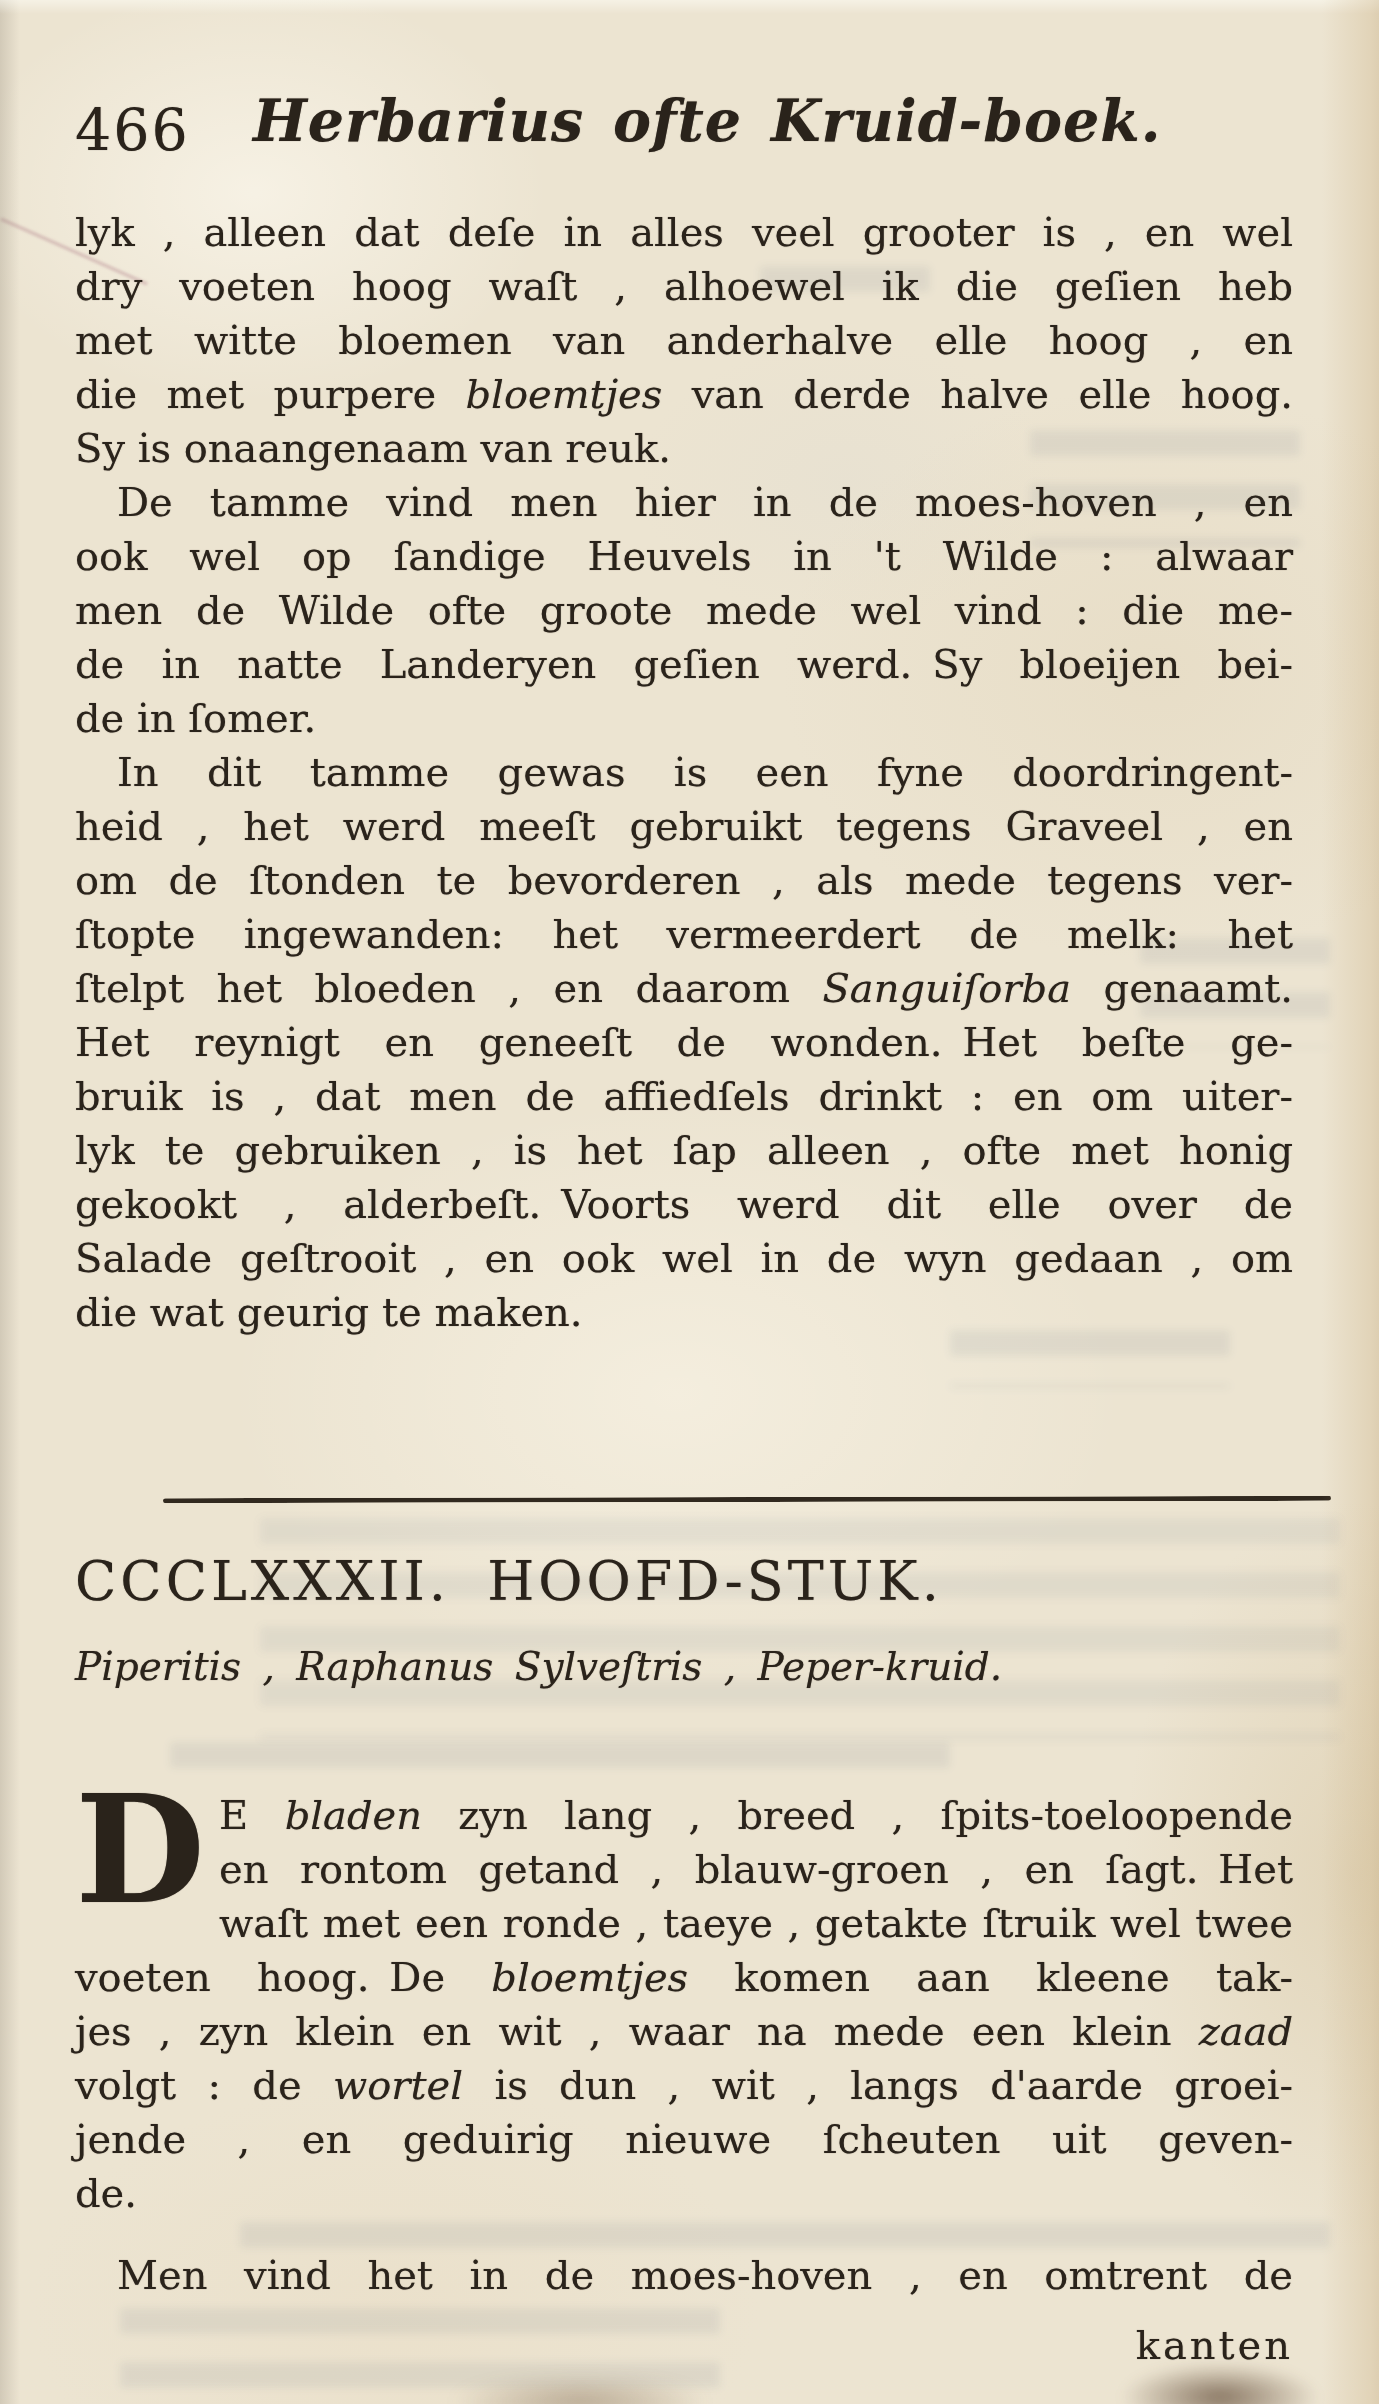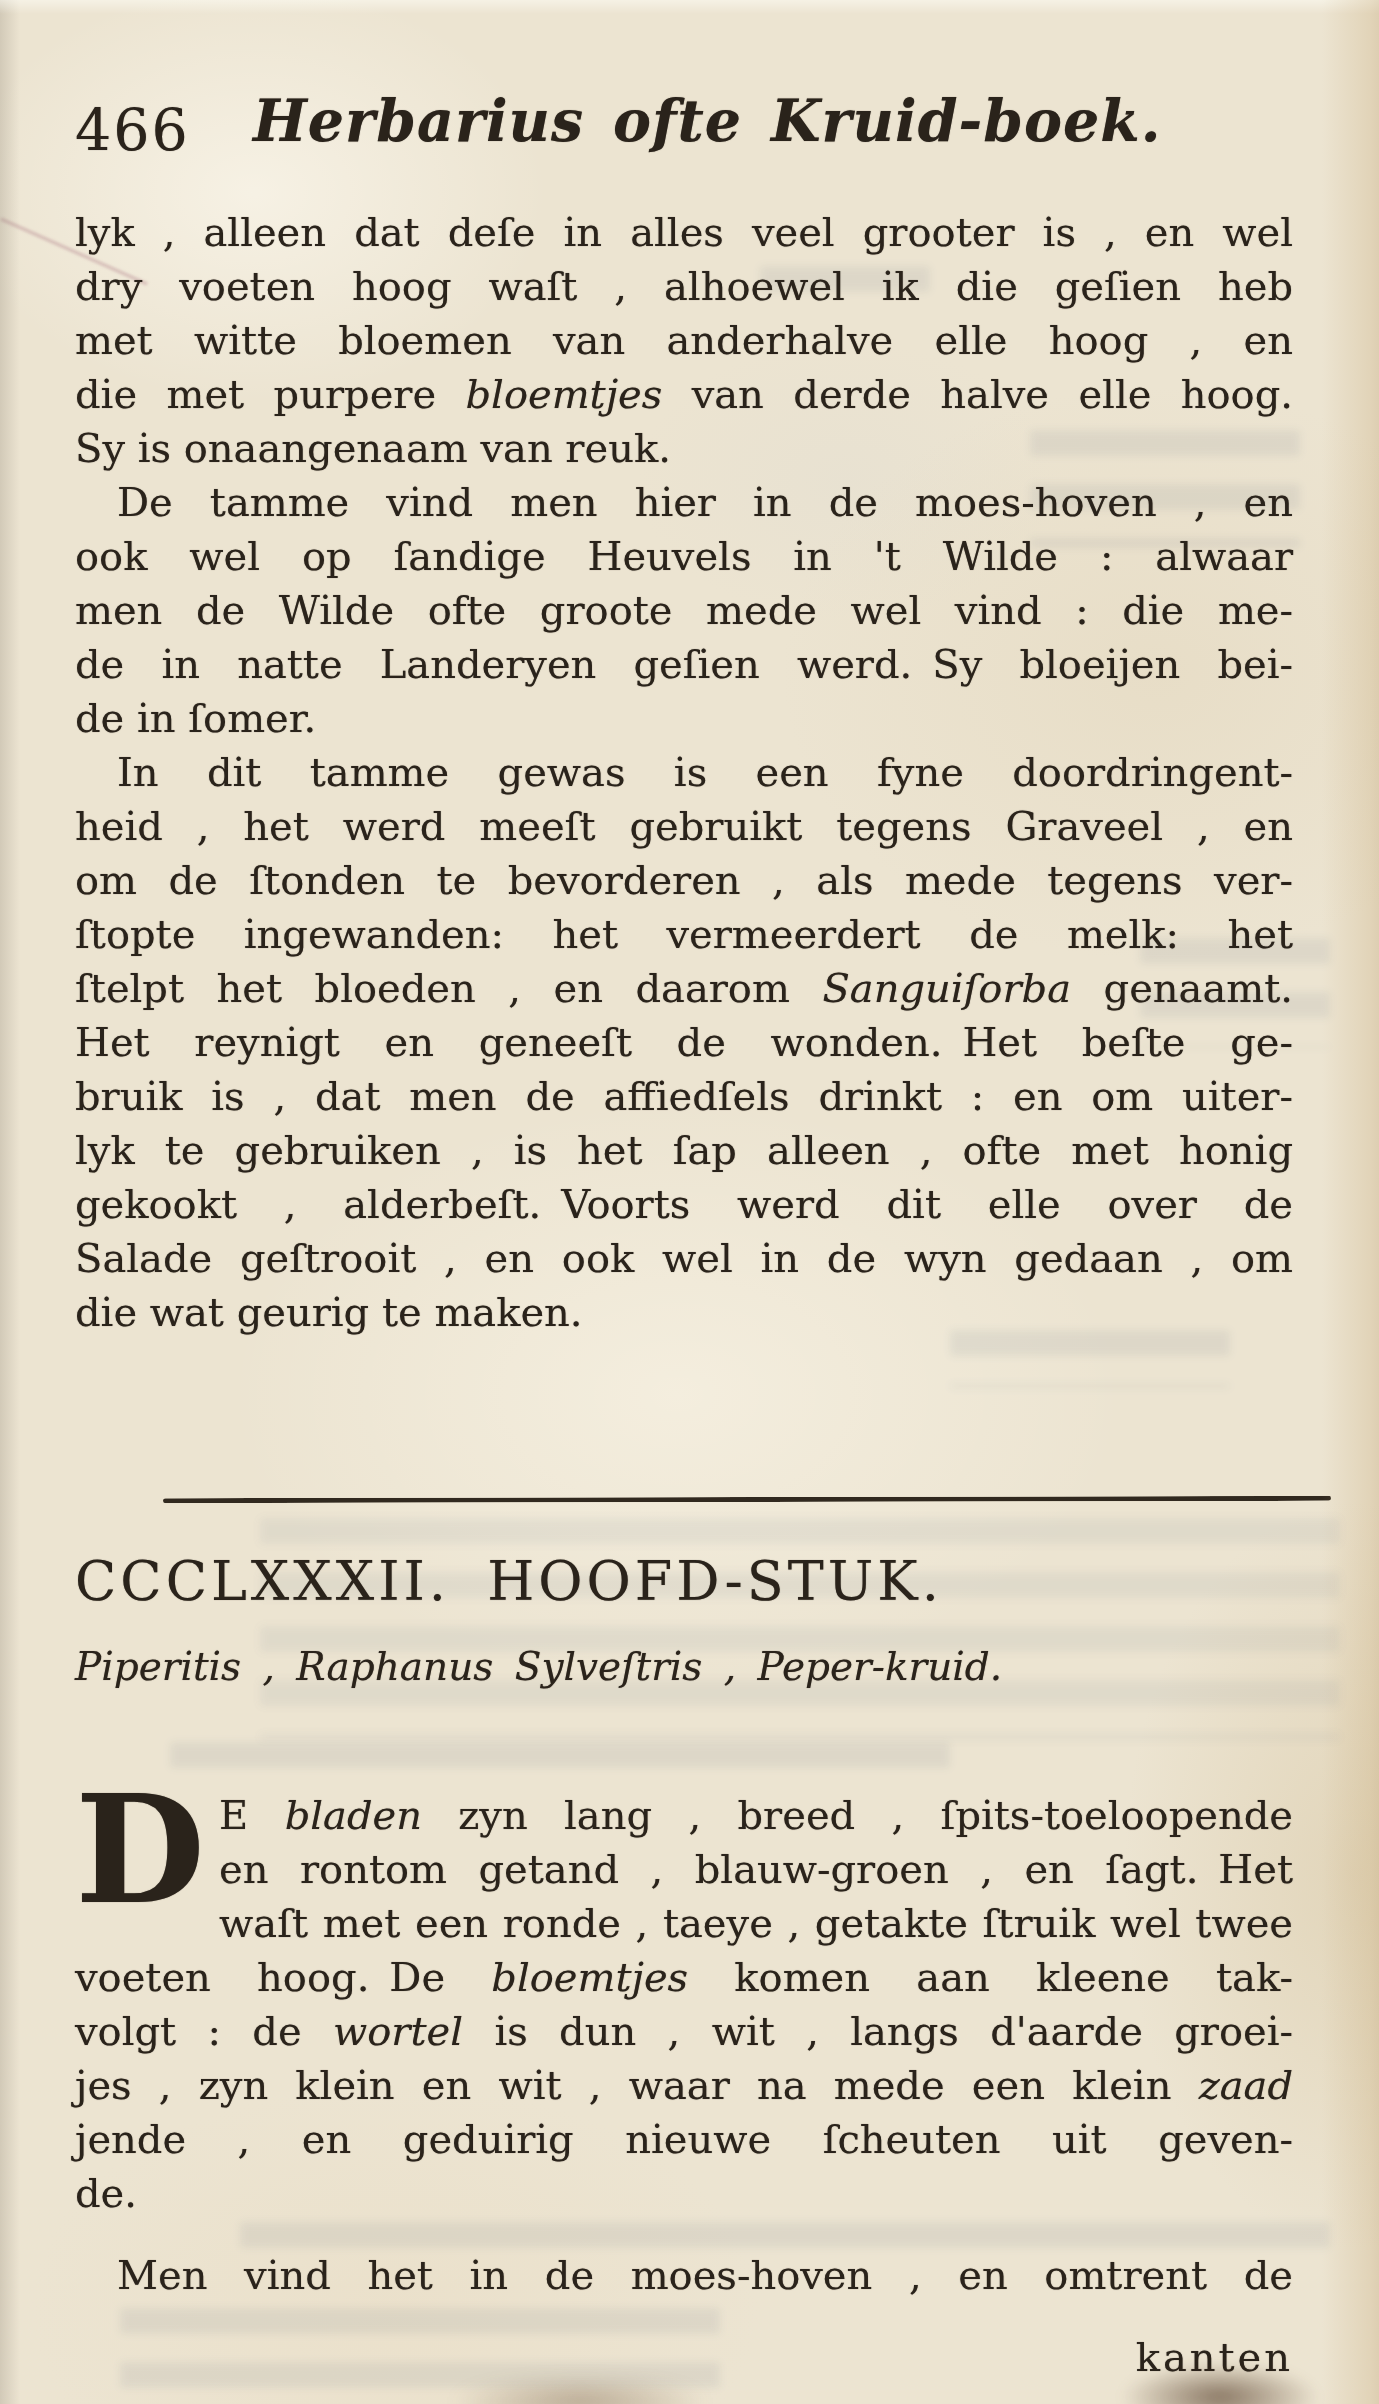--- a/index.html
+++ b/index.html
@@ -62,21 +62,21 @@
   .divider{margin:158px 0 0 88px;width:1168px;border-top:5px solid #31291f;
     border-radius:3px/60%;transform:rotate(-.12deg);}
   .chap-head{margin-top:50px;padding-right:128px;text-align:left;
     font-size:54px;line-height:60px;letter-spacing:4px;word-spacing:16px;}
   .chap-sub{margin-top:32px;padding-right:96px;text-align:center;
     font-size:39px;line-height:46px;font-style:italic;word-spacing:9px;}
   .para4{margin-top:98px;}
   .dropcap{float:left;font-size:150px;line-height:110px;font-weight:bold;
     margin:6px 14px 0 0;letter-spacing:0;}
   .sec3{margin-top:28px;}
-  .catchword-line{margin-top:28px;text-align:right;letter-spacing:3px;}
+  .catchword-line{margin-top:16px;text-align:right;letter-spacing:3px;}
 </style>
 </head>
 <body>
 
 <div class="page">
 
   <div class="ghost g1"></div>
   <div class="ghost g2"></div>
   <div class="ghost g3"></div>
   <div class="ghost g4"></div>
@@ -125,22 +125,22 @@
         <div class="line l"><span class="it">Piperitis , Raphanus Sylveſtris , Peper-kruid.</span></div>
       </div>
 
     <div class="para4">
       <span class="dropcap">D</span>
       <div>
           <div class="line j"><span>E </span><span class="it">bladen</span><span> zyn lang , breed , ſpits-toeloopende</span></div>
           <div class="line j"><span>en rontom getand , blauw-groen , en ſagt. Het</span></div>
           <div class="line j"><span>waſt met een ronde , taeye , getakte ſtruik wel twee</span></div>
           <div class="line j"><span>voeten hoog. De </span><span class="it">bloemtjes</span><span> komen aan kleene tak-</span></div>
+          <div class="line j"><span>jes , zyn klein en wit , waar na mede een klein </span><span class="it">zaad</span></div>
           <div class="line j"><span>volgt : de </span><span class="it">wortel</span><span> is dun , wit , langs d'aarde groei-</span></div>
-          <div class="line j"><span>jes , zyn klein en wit , waar na mede een klein </span><span class="it">zaad</span></div>
           <div class="line j"><span>jende , en geduirig nieuwe ſcheuten uit geven-</span></div>
           <div class="line l"><span>de.</span></div>
         </div>
     </div>
 
     <div class="sec3">
         <div class="line j ind"><span>Men vind het in de moes-hoven , en omtrent de</span></div>
       </div>
 
     <div class="catchword-line">kanten</div>

